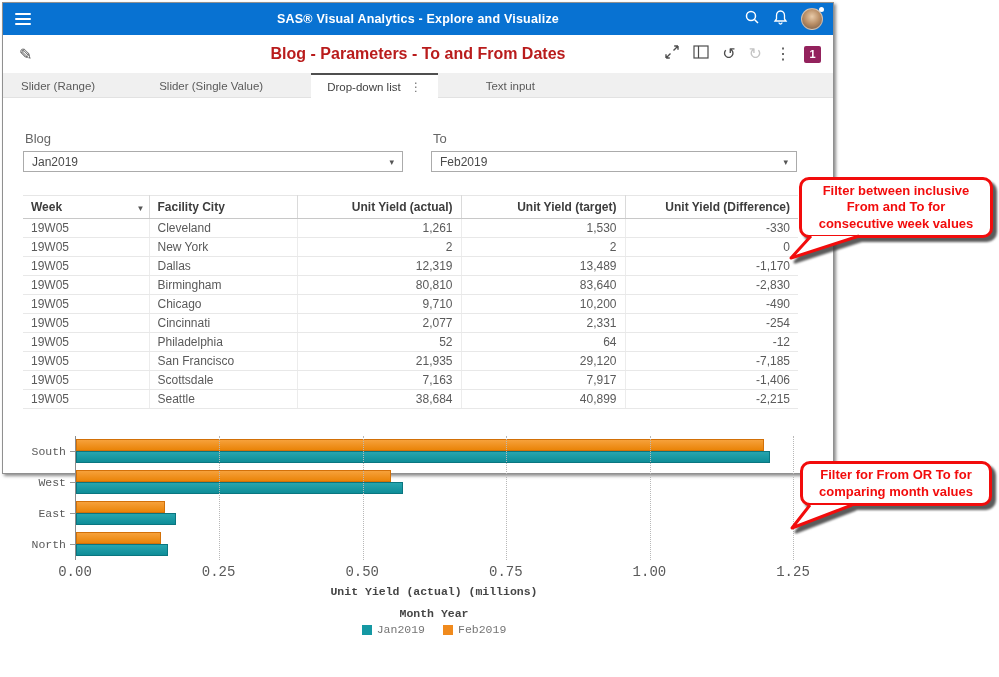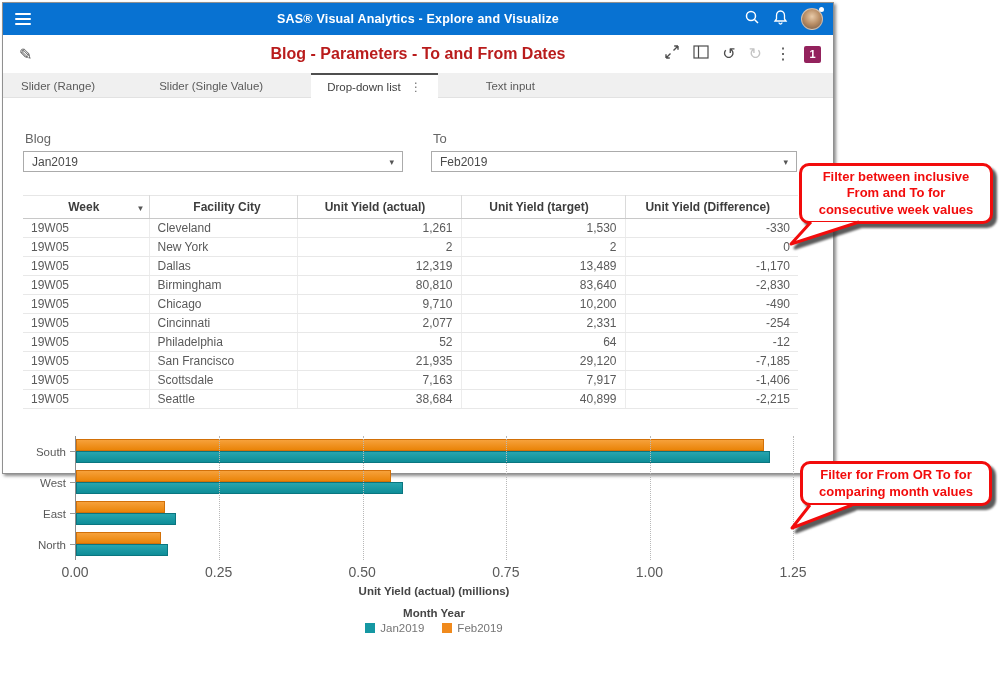--- a/index.html
+++ b/index.html
@@ -37,30 +37,30 @@
   .kebab-small { color:#767676; font-size:12px; }
 
   
   .filter-label { position:absolute; font-size:13px; color:#666; }
   .select { position:absolute; height:21px; border:1px solid #ababab; background:#fff; font-size:12px; color:#4a4a4a;
             display:flex; align-items:center; justify-content:space-between; padding:0 8px; cursor:pointer; }
   .caret { font-size:9px; color:#555; }
 
   
   table.grid { position:absolute; left:20px; top:192px; width:775px; border-collapse:collapse; table-layout:fixed; font-size:12px; }
-  table.grid th { font-weight:600; color:#3d3d3d; height:23px; border-top:1px solid #e6e6e6; border-bottom:1px solid #c8c8c8;text-align:center; }
+  table.grid th { font-weight:600; color:#3d3d3d; height:23px; border-top:1px solid #e6e6e6; border-bottom:1px solid #c8c8c8; }
   table.grid th:not(:last-child) { border-right:1px solid #dadada; }
   table.grid td { height:19px; color:#5a5a5a; border-bottom:1px solid #e8e8e8; }
   table.grid td:not(:last-child) { border-right:1px solid #ececec; }
   .al { text-align:left; padding-left:8px; }
   .ar { text-align:right; padding-right:8px; }
   .filt-icon { float:right; font-size:8px; color:#555; margin-right:4px; margin-top:4px; }
 
   
-  .chart { position:absolute; left:20px; top:420px; width:775px; height:230px; }
+  .chart { position:absolute; left:20px; top:420px; width:775px; height:230px;font-family:Liberation Mono, monospace; }
   .chart-cats { position:absolute; left:0; top:13px; width:52px; }
   .cat-label { display:flex; align-items:center; justify-content:flex-end; height:31px; font-size:11.5px; color:#5a5a5a; }
   .cat-label::after { content:""; width:5px; height:1px; background:#999; margin-left:4px; }
   .chart-plot { position:absolute; left:52px; top:13px; width:718px; height:124px; border-left:1px solid #8c8c8c; }
   .gridline { position:absolute; top:0; bottom:0; border-left:1px dotted #b8b8b8; }
   .bar-group { height:31px; padding-top:3px; }
   .bar { height:12px; border:1px solid; }
   .bar.s0 { background:linear-gradient(to bottom,#27a5ae,#0e8d98); border-color:#0a7680; }
   .bar.s1 { background:linear-gradient(to bottom,#f6a13b,#ea8408); border-color:#d27008; }
   .xticks { position:absolute; left:52px; top:141px; width:718px; height:14px; font-size:14px; color:#5a5a5a; }
@@ -298,21 +298,21 @@
             </span>
             <span class="legend-item">
               <span class="swatch" style="background: rgb(240, 138, 29);"></span>
               <span>Feb2019</span>
             </span>
           </div>
       </div>
     </div>
   </div>
 
-  <div class="callout-wrap" style="left:787px; top:163px; width:208px; height:88px;">
+  <div class="callout-wrap" style="left:787px; top:177px; width:208px; height:88px;">
     <div class="callout" style="left:12px; top:0; width:194px; height:61px;">Filter between inclusive From and To for consecutive week values</div>
     <svg class="tail" style="left:0; top:57px;" width="80" height="28" viewBox="0 0 80 28">
       <path d="M72,2 L4,24 L24,2" fill="#ffffff" stroke="#f20c0c" stroke-width="3" stroke-linejoin="round"></path>
     </svg>
   </div>
 
   <div class="callout-wrap" style="left:788px; top:461px; width:208px; height:74px;">
     <div class="callout" style="left:12px; top:0; width:192px; height:45px;">Filter for From OR To for comparing month values</div>
     <svg class="tail" style="left:0; top:42px;" width="74" height="29" viewBox="0 0 74 29">
       <path d="M64,2 L4,25 L22,2" fill="#ffffff" stroke="#f20c0c" stroke-width="3" stroke-linejoin="round"></path>

